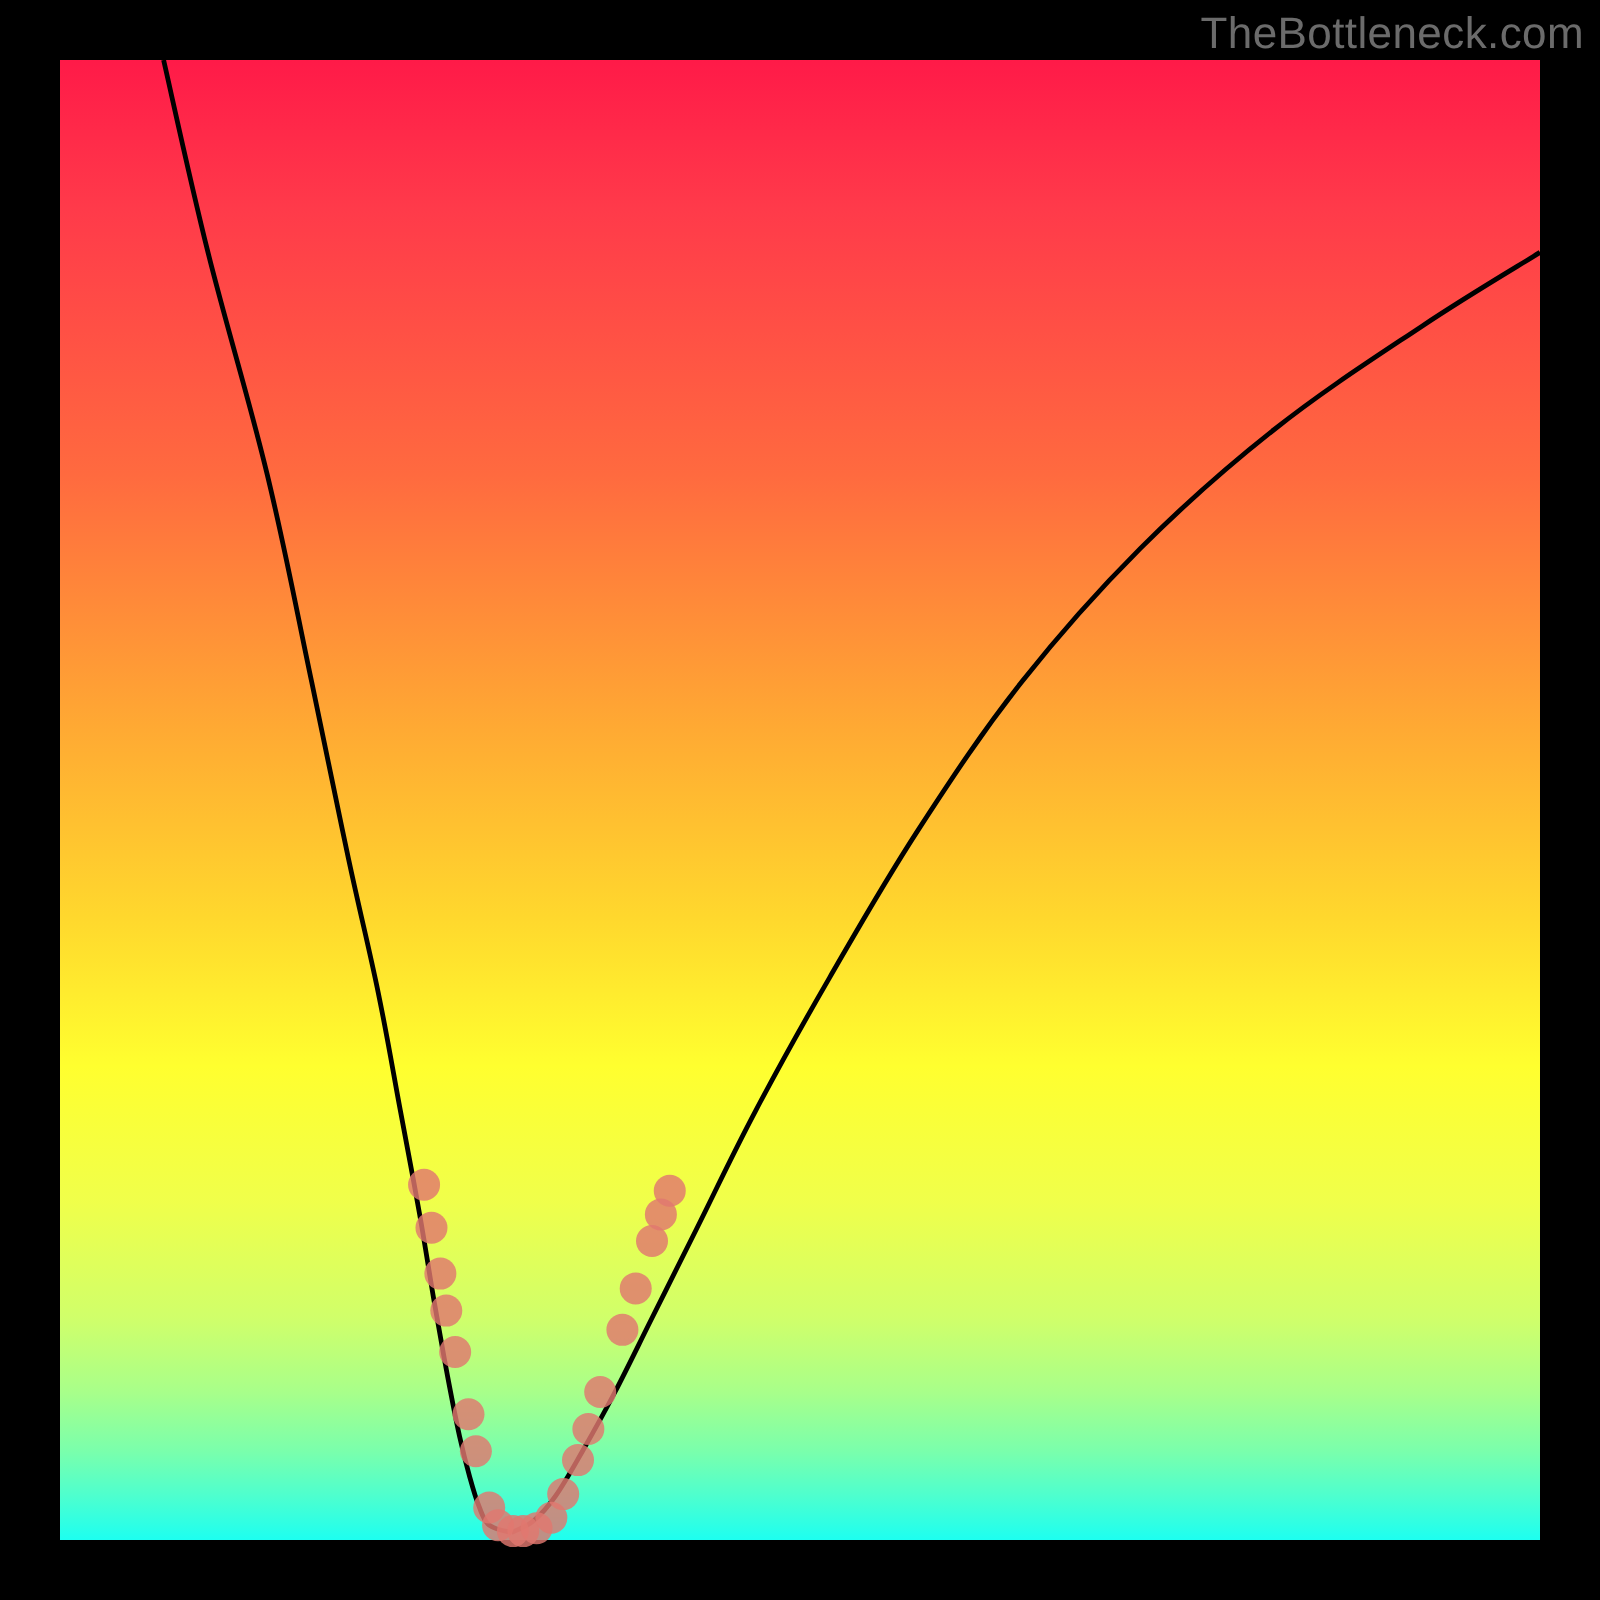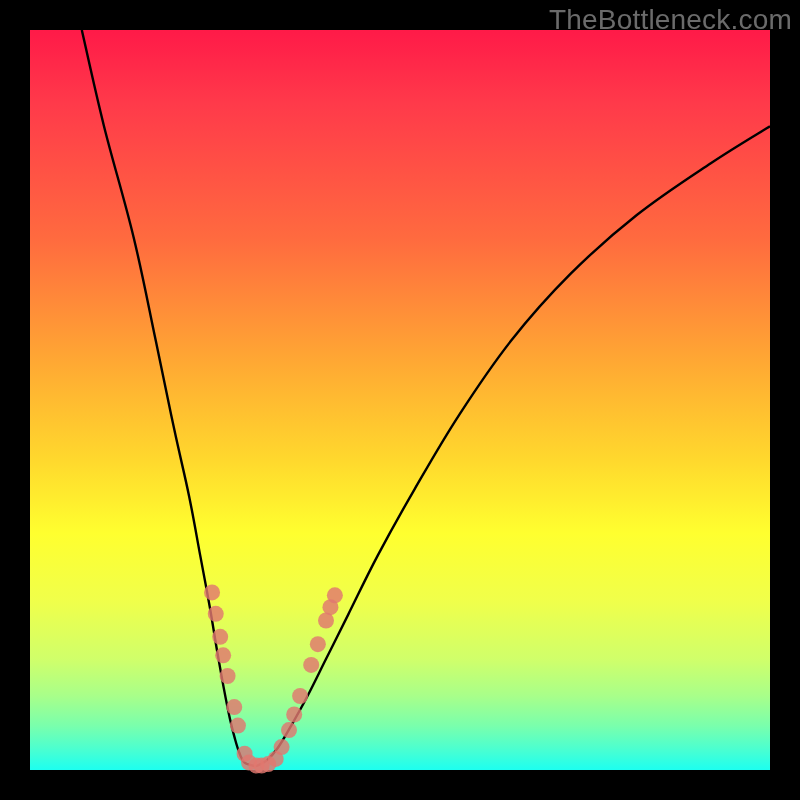--- a/index.html
+++ b/index.html
@@ -40,21 +40,21 @@
       #7affac 94%,
       #4effce 97%,
       #1dfff0 100%
     );
   }
   .watermark {
     position: absolute;
     top: 4px;
     right: 8px;
     color: #6b6b6b;
-    font-size: 28px;
+    font-size: 22px;
     font-weight: 500;
     letter-spacing: 0.2px;
     user-select: none;
   }
   svg.curves {
     position: absolute;
     left: 0;
     top: 0;
     width: 740px;
     height: 740px;

